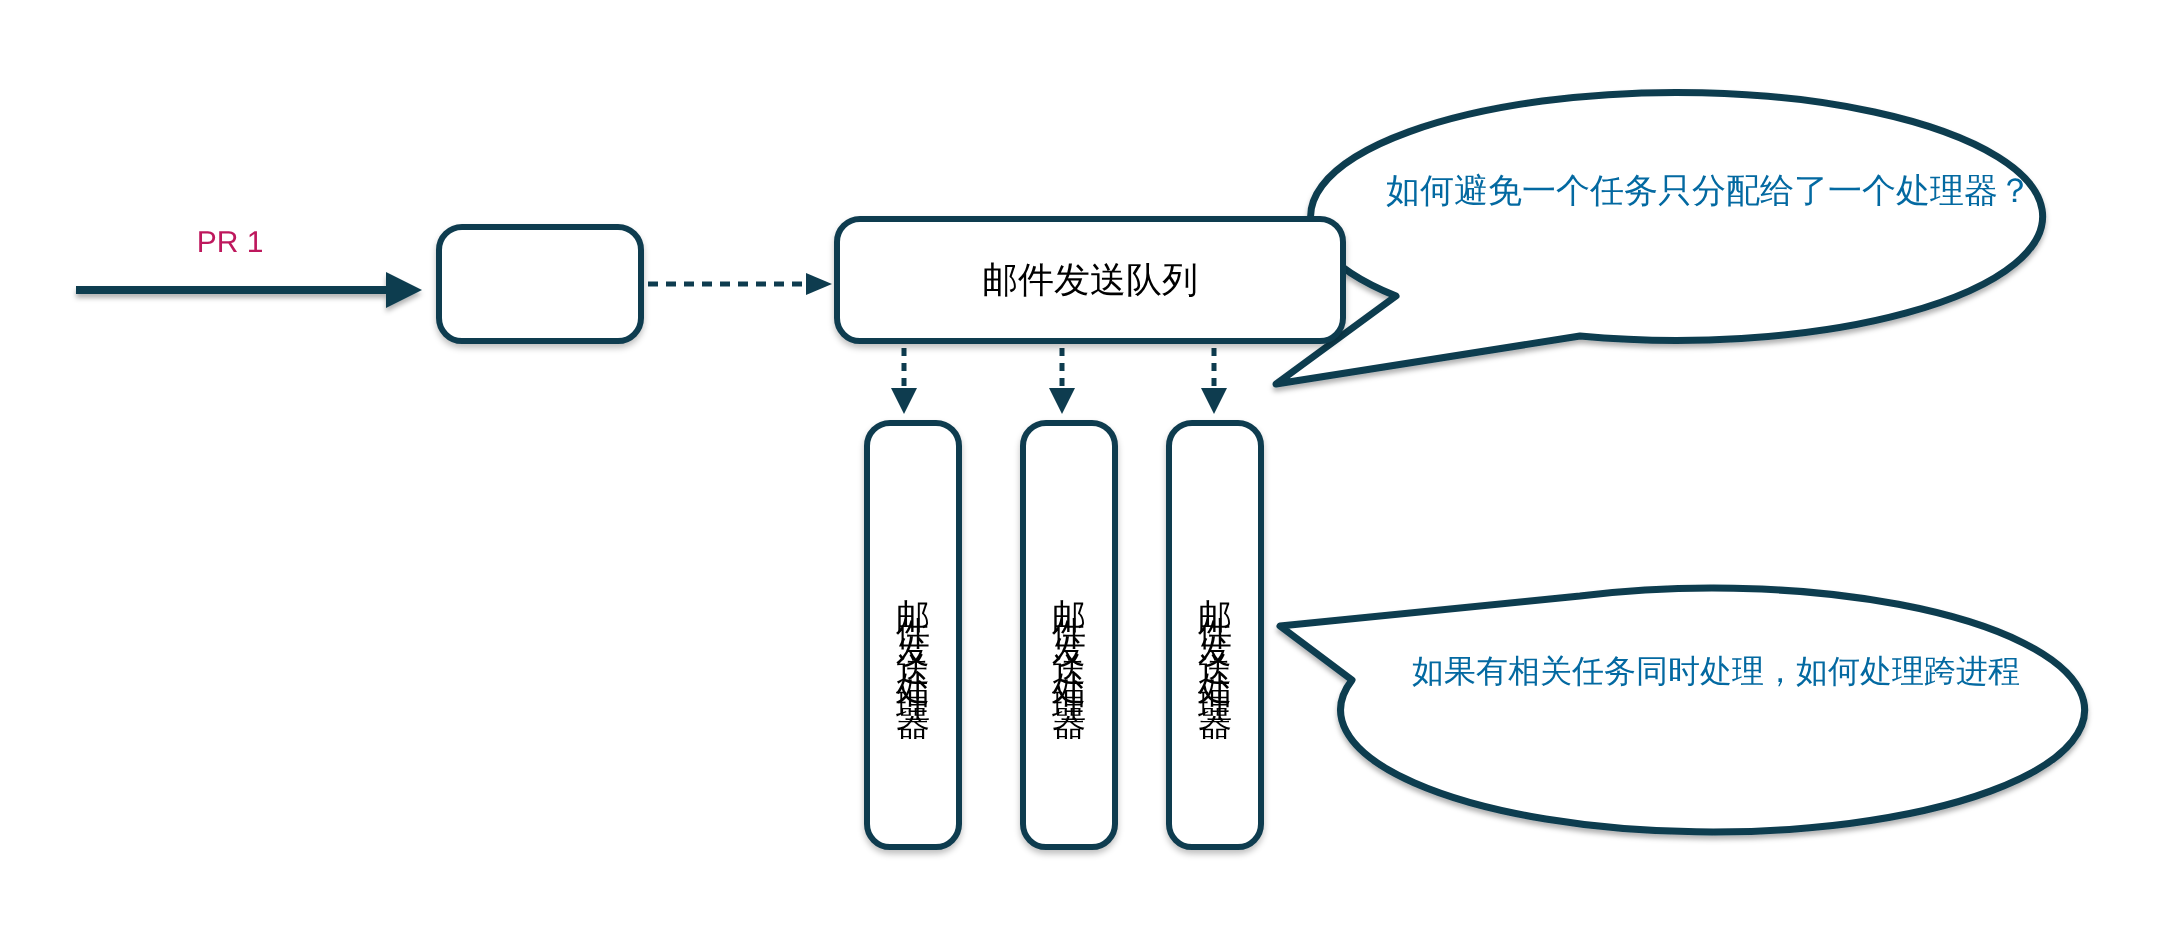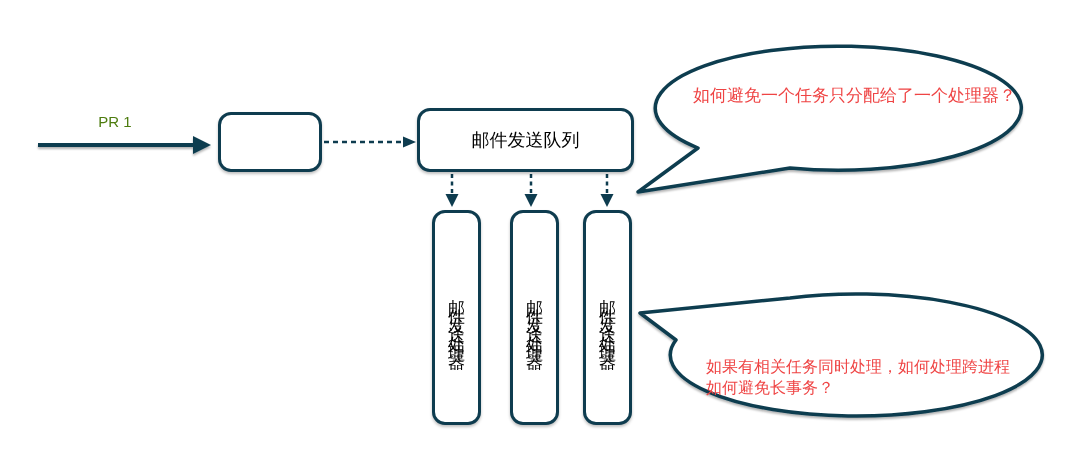--- a/index.html
+++ b/index.html
@@ -28,27 +28,27 @@
   .vlabel{
     color:#000;
     font-size:17px;
     writing-mode:vertical-rl;
     text-orientation:upright;
     letter-spacing:9px;
     line-height:1;
   }
   .flow-label{
     position:absolute;
-    color:#4d7c0f;
+    color:#be185d;
     font-size:15px;
     text-align:center;
   }
   .callout-text{
     position:absolute;
-    color:#ef4444;
+    color:#0369a1;
   }
   .callout-text.top{font-size:17px;line-height:24px;}
   .callout-text.bottom{font-size:16px;line-height:21px;}
 </style>
 </head>
 <body>
 
 <div class="canvas">
 
   <svg class="shapes" width="1091" height="472" viewBox="0 0 1091 472">
@@ -83,36 +83,35 @@
     <g>
       <line x1="607" y1="174" x2="607" y2="195" stroke="#0e3c4f" stroke-width="2.5" stroke-dasharray="4,3.5"></line>
       <polygon points="600.5,194 607,207 613.5,194" fill="#0e3c4f"></polygon>
     </g>
   </svg>
 
   <div class="flow-label" style="left:85px;top:113px;width:60px;">PR 1</div>
 
   <div class="node" style="left:218px;top:112px;width:104px;height:60px;"></div>
 
-  <div class="node" style="left:417px;top:108px;width:217px;height:64px;">
+  <div class="node" style="left:417px;top:108px;width:256px;height:64px;">
     <span class="node-label">邮件发送队列</span>
   </div>
 
   <div class="node" style="left:432px;top:210px;width:49px;height:215px;">
     <span class="vlabel">邮件发送处理器</span>
   </div>
   <div class="node" style="left:510px;top:210px;width:49px;height:215px;">
     <span class="vlabel">邮件发送处理器</span>
   </div>
   <div class="node" style="left:583px;top:210px;width:49px;height:215px;">
     <span class="vlabel">邮件发送处理器</span>
   </div>
 
   <div class="callout-text top" style="left:693px;top:84px;">
     <div>如何避免一个任务只分配给了一个处理器？</div>
   </div>
 
-  <div class="callout-text bottom" style="left:706px;top:326px;margin-top:30px;">
+  <div class="callout-text bottom" style="left:706px;top:326px;">
     <div>如果有相关任务同时处理，如何处理跨进程</div>
-    <div>如何避免长事务？</div>
   </div>
 
 </div>
 
 </body></html>

